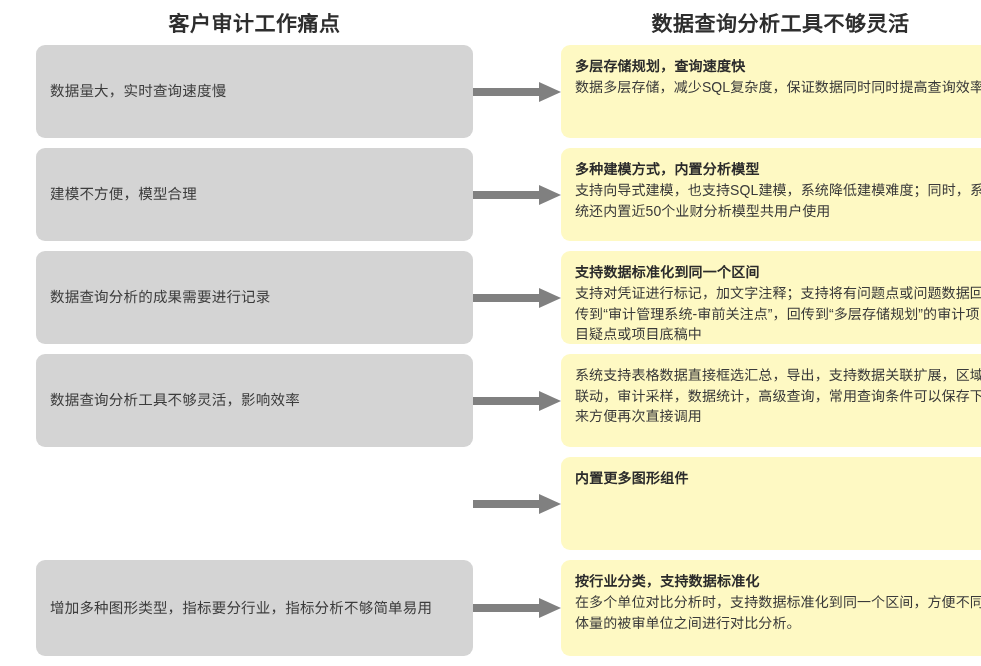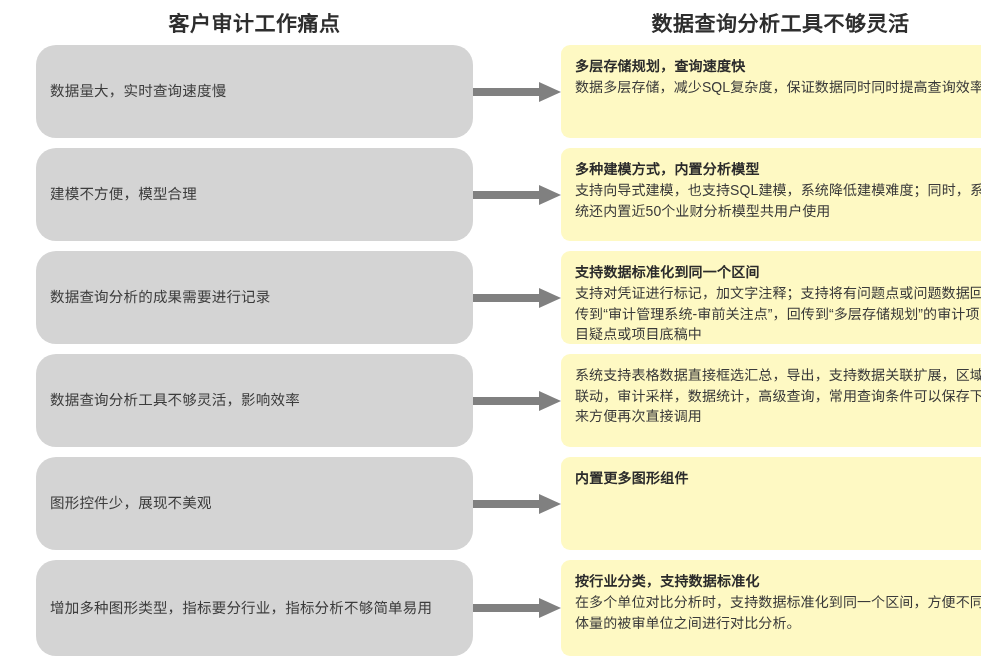--- a/index.html
+++ b/index.html
@@ -61,21 +61,21 @@
 
   
   .pain-box {
     position: absolute;
     left: 8px;
     top: 0;
     width: 437px;
     height: 100%;
     box-sizing: border-box;
     background: #D4D4D4;
-    border-radius: 20px;
+    border-radius: 9px;
     display: flex;
     align-items: center;
     padding: 0 14px;
   }
   .pain-text {
     font-size: 14.5px;
     color: #3C3C3C;
     line-height: 1.55;
     letter-spacing: 0.2px;
   }
@@ -175,23 +175,20 @@
         </div>
         <svg class="arrow" viewBox="0 0 88 22">
           <rect x="0" y="7" width="68" height="8" fill="#808080"></rect>
           <polygon points="66,1 88,11 66,21" fill="#808080"></polygon>
         </svg>
         <div class="sol-card">
           <div class="sol-body">系统支持表格数据直接框选汇总，导出，支持数据关联扩展，区域联动，审计采样，数据统计，高级查询，常用查询条件可以保存下来方便再次直接调用</div>
         </div>
       </div>
       <div class="row" style="top: 457px; height: 93px;">
-        <div class="pain-box">
-          <div class="pain-text">图形控件少，展现不美观</div>
-        </div>
         <svg class="arrow" viewBox="0 0 88 22">
           <rect x="0" y="7" width="68" height="8" fill="#808080"></rect>
           <polygon points="66,1 88,11 66,21" fill="#808080"></polygon>
         </svg>
         <div class="sol-card">
           <div class="sol-title">内置更多图形组件</div>
         </div>
       </div>
       <div class="row" style="top: 560px; height: 96px;">
         <div class="pain-box">

